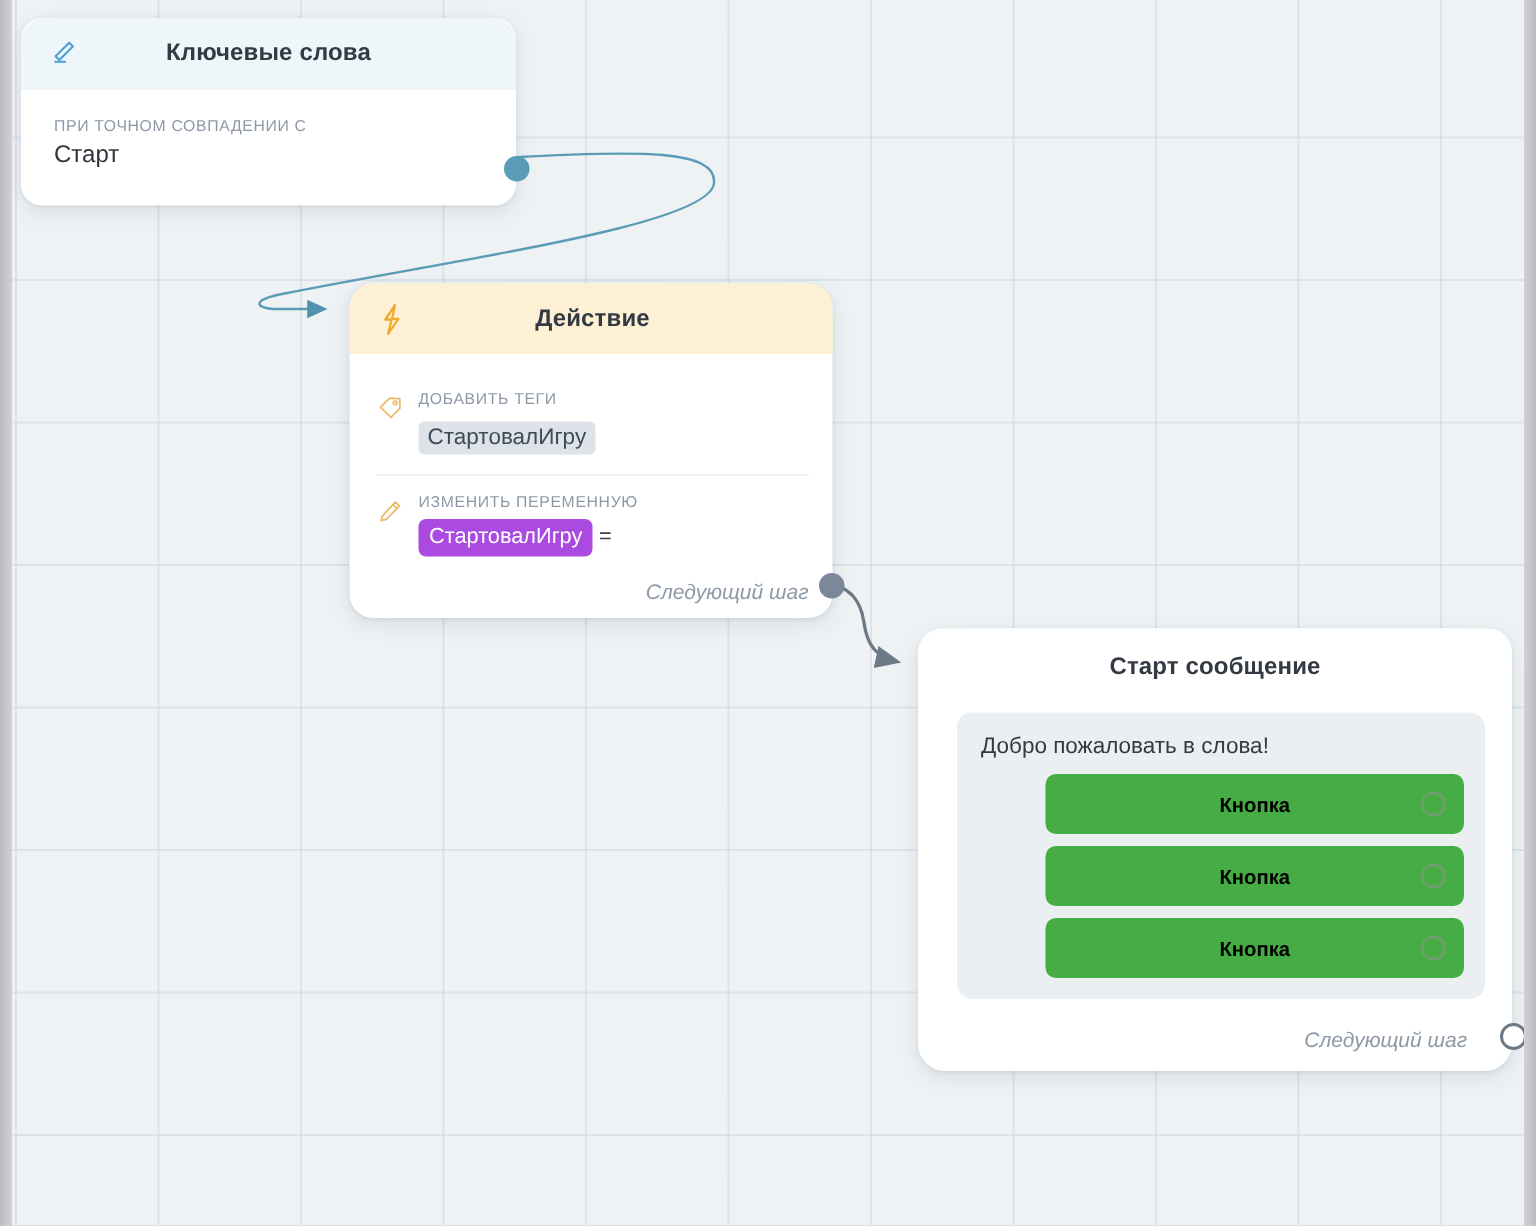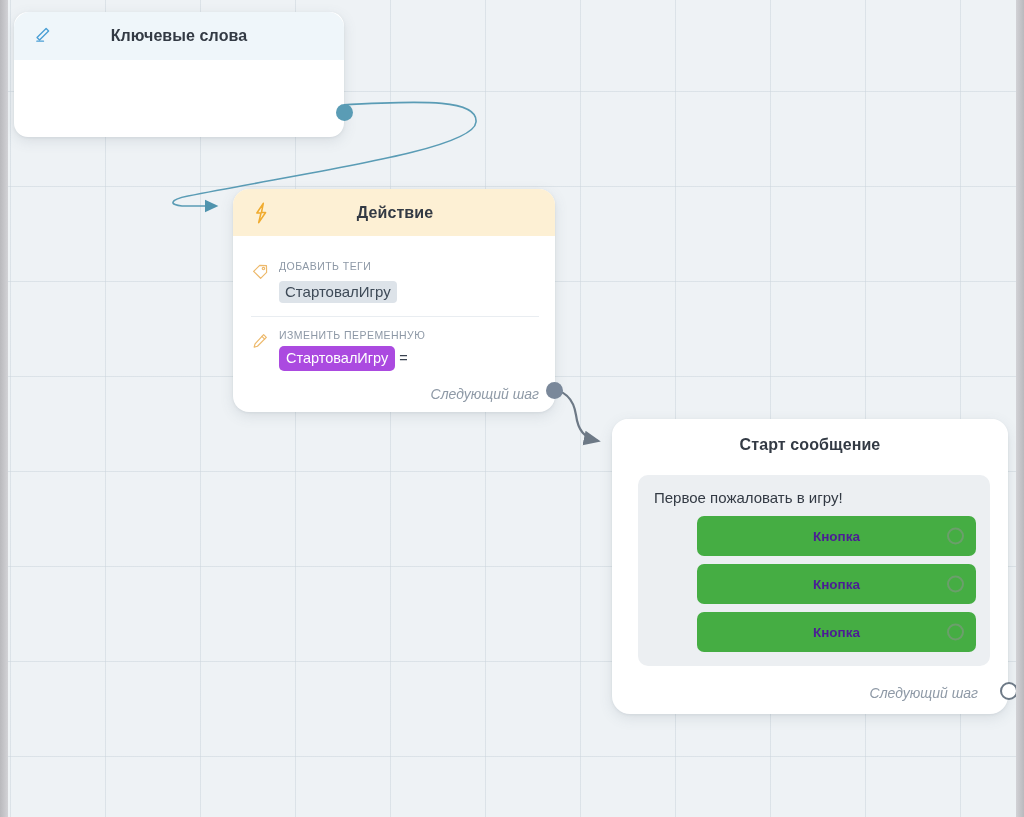--- a/index.html
+++ b/index.html
@@ -183,21 +183,21 @@
   .msg-text {
     font-size: 15px;
     color: #333a44;
     margin: 2px 0 10px 2px;
   }
   .msg-btn {
     position: relative;
     height: 40px;
     background: #45ad43;
     border-radius: 7px;
-    color: #4c1d95;
+    color: #000000;
     font-size: 13.5px;
     font-weight: bold;
     display: flex;
     align-items: center;
     justify-content: center;
     margin-bottom: 8px;
     margin-left: 45px;
   }
   .msg-btn:last-child { margin-bottom: 0; }
   .msg-btn .handle {
@@ -257,20 +257,24 @@
 
   <div class="node" id="node-keywords">
     <div class="node-header">
       <span class="hdr-icon">
         <svg width="22" height="22" viewBox="0 0 24 24" fill="none" stroke="#4b9fd5" stroke-width="1.5" stroke-linecap="round" stroke-linejoin="round">
           <path d="M16.5 3.8 L19.2 6.5 L9.3 16.4 L6.6 13.7 Z"></path>
           <path d="M6.4 17.6 L13.6 17.6"></path>
         </svg>
       </span>
       <span class="title">Ключевые слова</span>
+    </div>
+    <div class="body">
+      <div class="kicker">ПРИ ТОЧНОМ СОВПАДЕНИИ С</div>
+      <div class="kw-value">Старт</div>
     </div>
     <div class="solid-dot" style="right:-9px; top:92px; background:#5a9cb5;"></div>
   </div>
 
   <div class="node" id="node-action">
     <div class="node-header">
       <span class="hdr-icon">
         <svg width="22" height="24" viewBox="0 0 24 26" fill="none" stroke="#f0ab2e" stroke-width="1.7" stroke-linecap="round" stroke-linejoin="round">
           <path d="M14.5 2.5 L7.5 13 L12 13 L9.5 23.5 L17 12.5 L12.5 12.5 Z"></path>
         </svg>
@@ -316,21 +320,21 @@
     <div class="next-step">Следующий шаг</div>
     <div class="solid-dot" style="right:-8px; bottom:13px; background:#7a889a;"></div>
   </div>
 
   <div class="node" id="node-message">
     <div class="node-header">
       <span class="title">Старт сообщение</span>
     </div>
 
     <div class="msg-panel">
-      <div class="msg-text">Первое пожаловать в игру!</div>
+      <div class="msg-text">Добро пожаловать в слова!</div>
 
       <div class="msg-btn">
         <span>Кнопка</span>
         <span class="handle"></span>
       </div>
       <div class="msg-btn">
         <span>Кнопка</span>
         <span class="handle"></span>
       </div>
       <div class="msg-btn">

